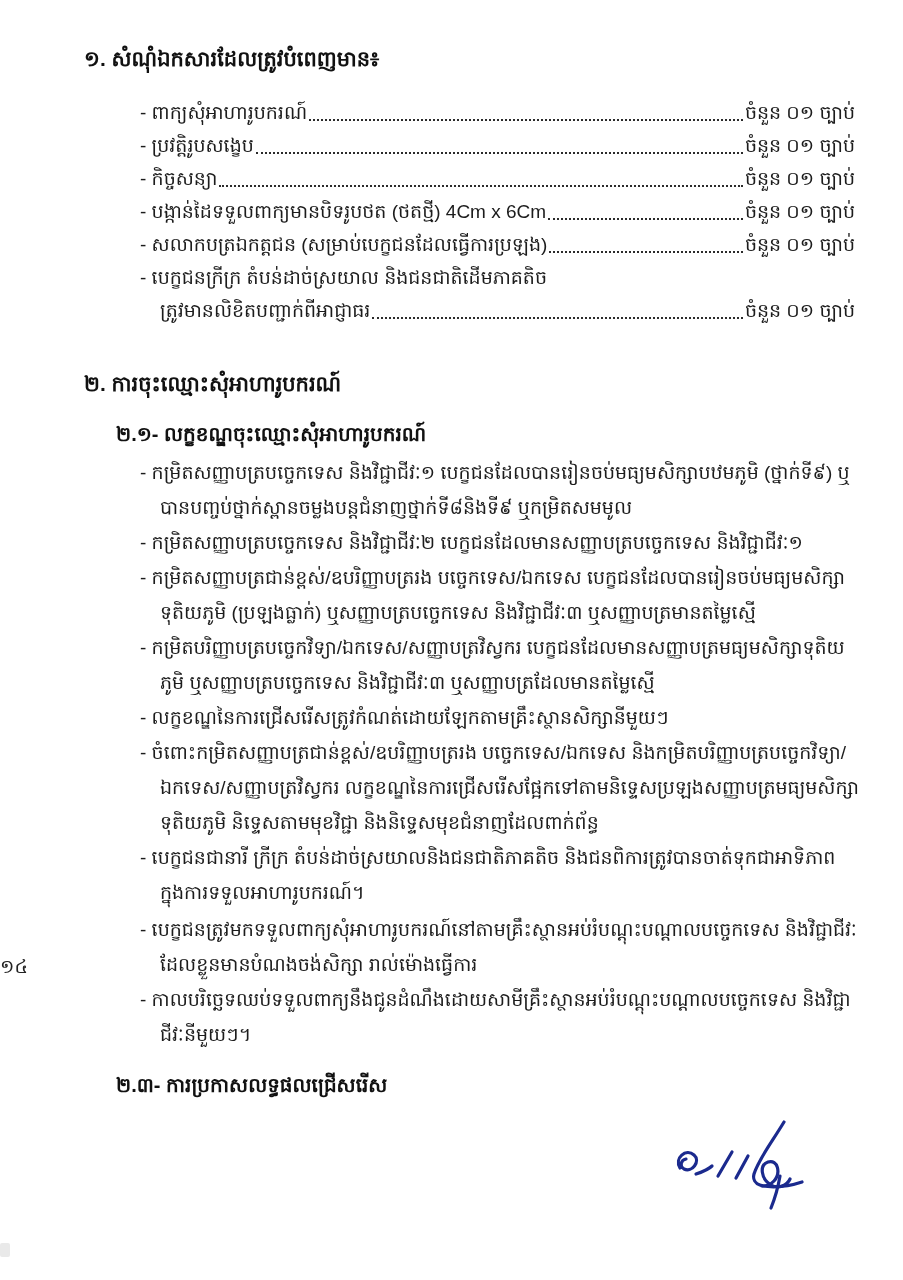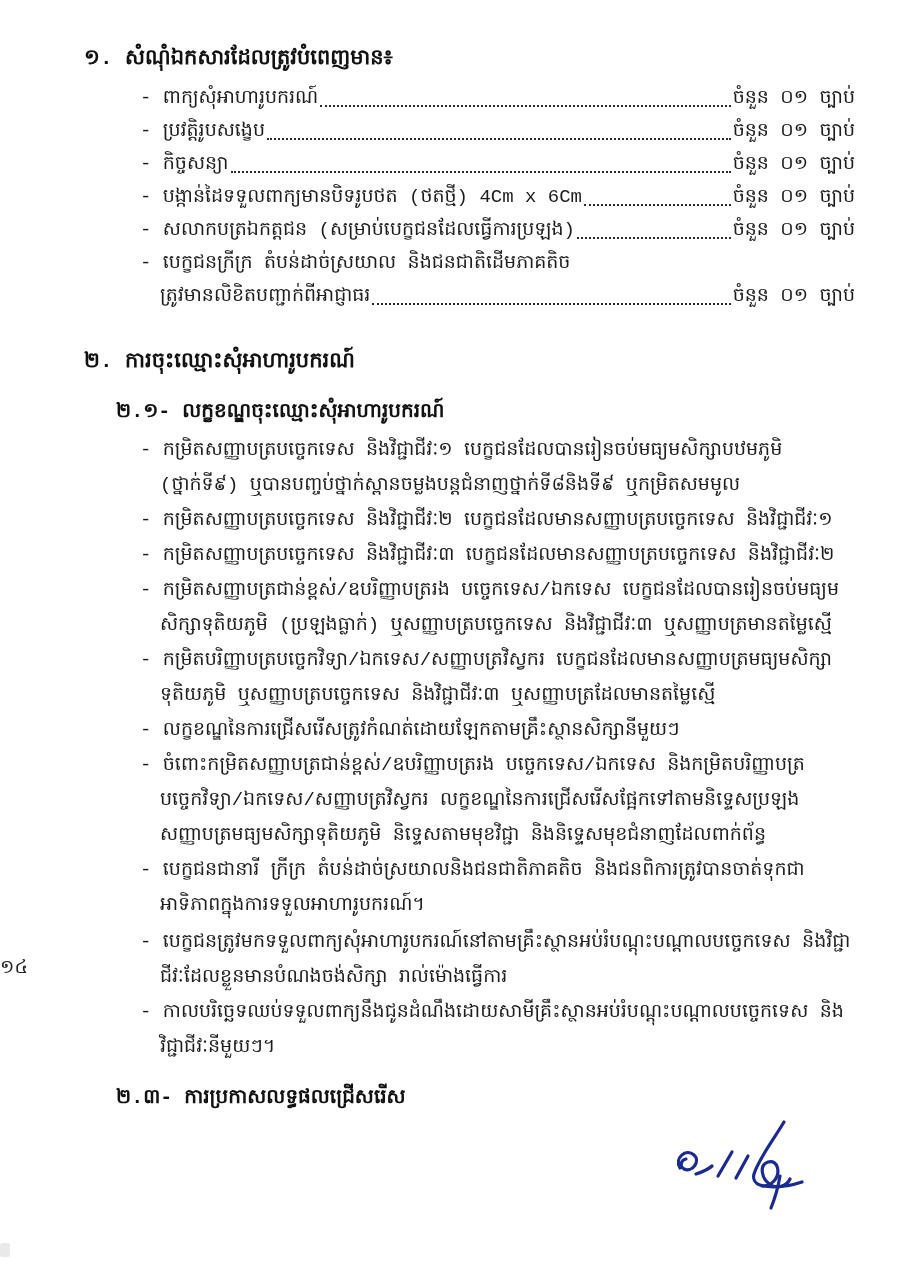--- a/index.html
+++ b/index.html
@@ -4,30 +4,30 @@
 <style>
   html,body{margin:0;padding:0;}
   body{
     width:903px;height:1280px;
     background:#ffffff;
     font-family:"Liberation Sans","DejaVu Sans",sans-serif;
     color:#1c1c1c;
     position:relative;
     overflow:hidden;
   }
-  .page{position:relative;width:903px;height:1044px;font-family:Liberation Mono, monospace;}
+  .page{position:relative;width:903px;height:1044px;}
   .sec-heading{
     font-size:21px;font-weight:800;color:#111;
     margin:0 50px 6px 84px;line-height:34px;
   }
   .sub-heading{
     font-size:20px;font-weight:800;color:#111;
     margin:16px 50px 4px 116px;line-height:34px;
   }
-  .checklist{margin:6px 48px 0 140px;}
+  .checklist{margin:20px 48px 0 140px;}
   .dotrow{display:flex;align-items:flex-end;line-height:33px;font-size:19px;}
   .dotrow .lbl{white-space:nowrap;}
   .dotrow .dots{flex:1 1 auto;border-bottom:2px dotted #2b2b2b;margin:0 2px 8px 2px;min-width:20px;}
   .dotrow .cnt{white-space:nowrap;}
   .plainrow{line-height:33px;font-size:19px;}
   .indent2{margin-left:20px;justify-content:space-between;}
   .bullets{margin:2px 44px 2px 140px;}
   .bullet{
     font-size:19px;line-height:35px;
     padding-left:20px;text-indent:-20px;
@@ -37,21 +37,21 @@
     position:absolute;left:0;right:0;bottom:62px;
     text-align:left;font-size:19px;color:#222;
   }
   .signature{
     position:absolute;left:666px;top:1116px;width:160px;height:104px;
   }
   .smudge{
     position:absolute;left:0;top:1243px;width:10px;height:14px;
     background:#e9e9e9;border-radius:2px;
   }
-  .sec2-gap{margin-top:32px;}
+  .sec2-gap{margin-top:40px;}
 </style>
 </head>
 <body>
 
 <div class="page">
 
   <div style="height:42px"></div>
 
   <div class="sec-heading">១. សំណុំឯកសារដែលត្រូវបំពេញមាន៖</div>
 
@@ -88,21 +88,20 @@
       <span class="cnt">ចំនួន ០១ ច្បាប់</span>
     </div>
   </div>
 
   <div class="sec-heading sec2-gap">២. ការចុះឈ្មោះសុំអាហារូបករណ៍</div>
 
   <div class="sub-heading">២.១- លក្ខខណ្ឌចុះឈ្មោះសុំអាហារូបករណ៍</div>
   <div class="bullets">
     <p class="bullet">- កម្រិតសញ្ញាបត្របច្ចេកទេស និងវិជ្ជាជីវៈ១ បេក្ខជនដែលបានរៀនចប់មធ្យមសិក្សាបឋមភូមិ (ថ្នាក់ទី៩) ឬបានបញ្ចប់ថ្នាក់ស្ពានចម្លងបន្តជំនាញថ្នាក់ទី៨និងទី៩ ឬកម្រិតសមមូល</p>
     <p class="bullet">- កម្រិតសញ្ញាបត្របច្ចេកទេស និងវិជ្ជាជីវៈ២ បេក្ខជនដែលមានសញ្ញាបត្របច្ចេកទេស និងវិជ្ជាជីវៈ១</p>
-    <p class="bullet">- កម្រិតសញ្ញាបត្របច្ចេកទេស និងវិជ្ជាជីវៈ៣ បេក្ខជនដែលមានសញ្ញាបត្របច្ចេកទេស និងវិជ្ជាជីវៈ២</p>
     <p class="bullet">- កម្រិតសញ្ញាបត្រជាន់ខ្ពស់/ឧបរិញ្ញាបត្ររង បច្ចេកទេស/ឯកទេស បេក្ខជនដែលបានរៀនចប់មធ្យមសិក្សាទុតិយភូមិ (ប្រឡងធ្លាក់) ឬសញ្ញាបត្របច្ចេកទេស និងវិជ្ជាជីវៈ៣ ឬសញ្ញាបត្រមានតម្លៃស្មើ</p>
     <p class="bullet">- កម្រិតបរិញ្ញាបត្របច្ចេកវិទ្យា/ឯកទេស/សញ្ញាបត្រវិស្វករ បេក្ខជនដែលមានសញ្ញាបត្រមធ្យមសិក្សាទុតិយភូមិ ឬសញ្ញាបត្របច្ចេកទេស និងវិជ្ជាជីវៈ៣ ឬសញ្ញាបត្រដែលមានតម្លៃស្មើ</p>
     <p class="bullet">- លក្ខខណ្ឌនៃការជ្រើសរើសត្រូវកំណត់ដោយឡែកតាមគ្រឹះស្ថានសិក្សានីមួយៗ</p>
     <p class="bullet">- ចំពោះកម្រិតសញ្ញាបត្រជាន់ខ្ពស់/ឧបរិញ្ញាបត្ររង បច្ចេកទេស/ឯកទេស និងកម្រិតបរិញ្ញាបត្របច្ចេកវិទ្យា/ឯកទេស/សញ្ញាបត្រវិស្វករ លក្ខខណ្ឌនៃការជ្រើសរើសផ្អែកទៅតាមនិទ្ទេសប្រឡងសញ្ញាបត្រមធ្យមសិក្សាទុតិយភូមិ និទ្ទេសតាមមុខវិជ្ជា និងនិទ្ទេសមុខជំនាញដែលពាក់ព័ន្ធ</p>
     <p class="bullet">- បេក្ខជនជានារី ក្រីក្រ តំបន់ដាច់ស្រយាលនិងជនជាតិភាគតិច និងជនពិការត្រូវបានចាត់ទុកជាអាទិភាពក្នុងការទទួលអាហារូបករណ៍។</p>
   </div>
 
   <div class="bullets">
     <p class="bullet">- បេក្ខជនត្រូវមកទទួលពាក្យសុំអាហារូបករណ៍នៅតាមគ្រឹះស្ថានអប់រំបណ្តុះបណ្តាលបច្ចេកទេស និងវិជ្ជាជីវៈដែលខ្លួនមានបំណងចង់សិក្សា រាល់ម៉ោងធ្វើការ</p>
     <p class="bullet">- កាលបរិច្ឆេទឈប់ទទួលពាក្យនឹងជូនដំណឹងដោយសាមីគ្រឹះស្ថានអប់រំបណ្តុះបណ្តាលបច្ចេកទេស និងវិជ្ជាជីវៈនីមួយៗ។</p>

